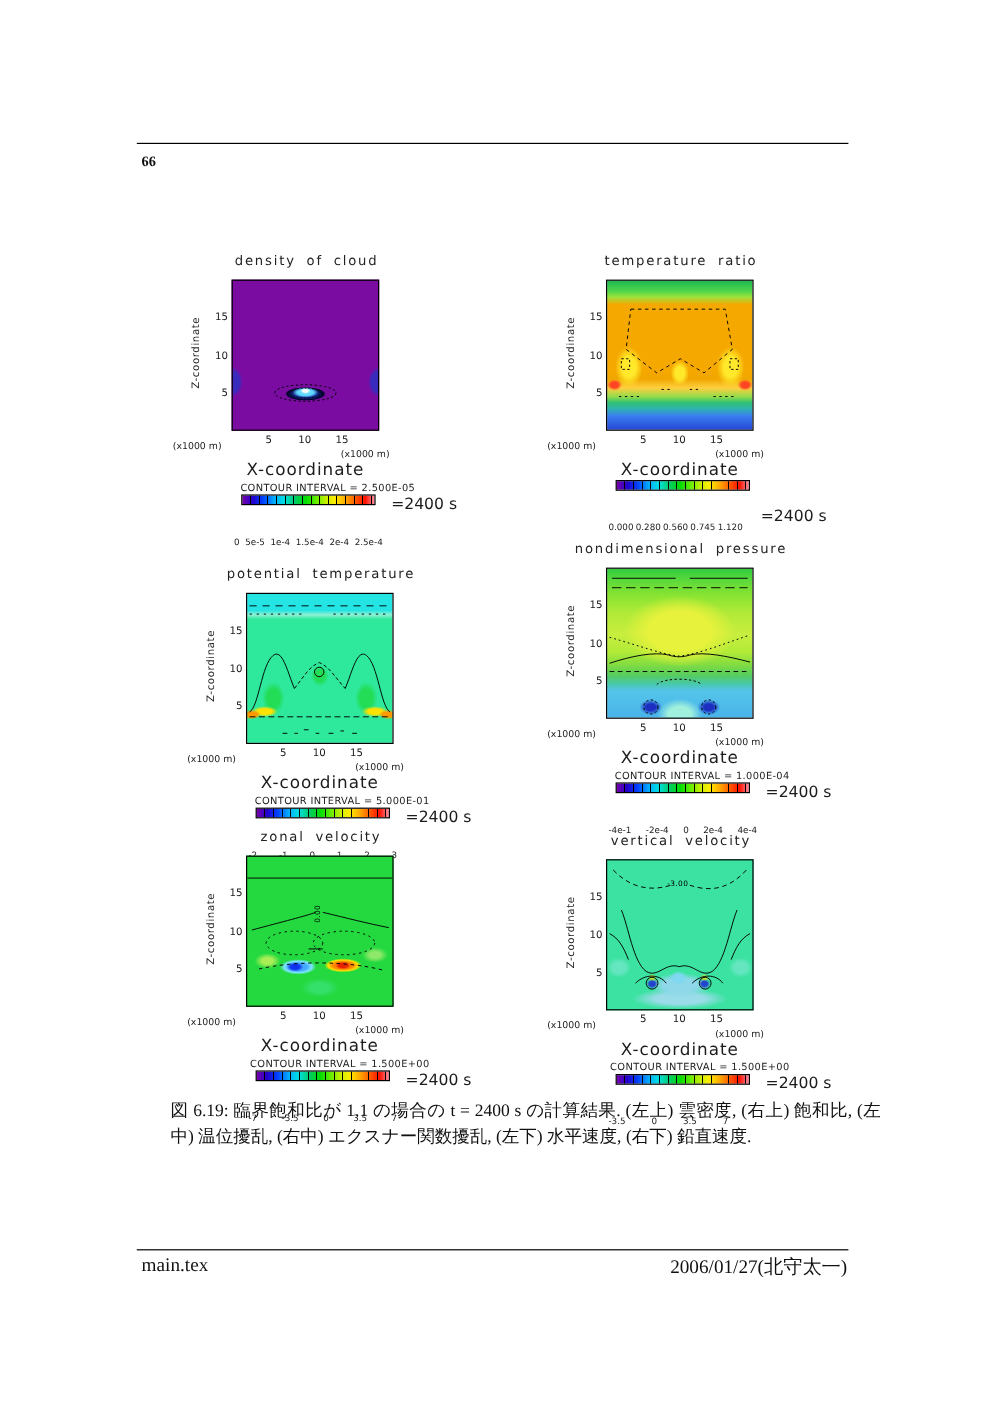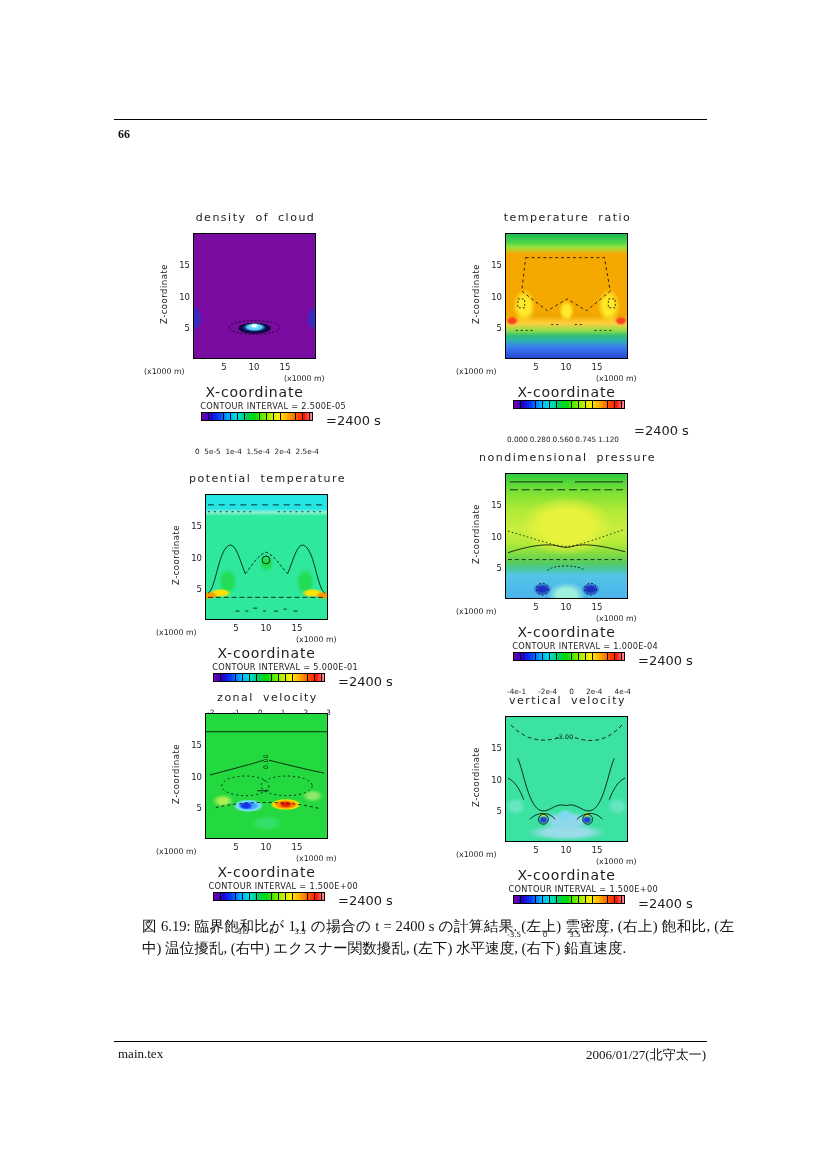--- a/index.html
+++ b/index.html
@@ -7,21 +7,21 @@
               font-family:"Liberation Serif","DejaVu Serif",serif; color:#111; }
   .abs { position:absolute; }
 
   
   .header-row { left:118px; top:96px; width:588px; display:flex; justify-content:space-between; align-items:baseline; }
   .header-title { font-size:15px; letter-spacing:0.5px; }
   .header-page  { font-size:12px; font-weight:bold;margin-top:31px; }
   .rule { left:114px; width:593px; border-top:1.4px solid #000; }
   .header-rule { top:119px; }
   .footer-rule { top:1041px; }
-  .footer-row { left:118px; top:1046px; width:588px; display:flex; justify-content:space-between; font-size:13px; }
+  .footer-row { left:118px; top:1046px; width:588px; display:flex; justify-content:space-between; font-size:16px; }
 
   
   .caption { left:118px; top:916px; width:592px; font-size:14.6px; line-height:1.5; text-align:justify;margin-left:24px; }
 
   
   .cell { position:absolute; width:300px; height:236px;
           font-family:"DejaVu Sans","Liberation Sans",sans-serif; color:#1c1c1c; }
   .ptitle { position:absolute; left:25px; top:6px; width:185px; text-align:center;
             font-size:11px; letter-spacing:1.5px; word-spacing:4px; color:#222; }
   .plotbox { position:absolute; left:55px; top:28px; width:123px; height:126px;

